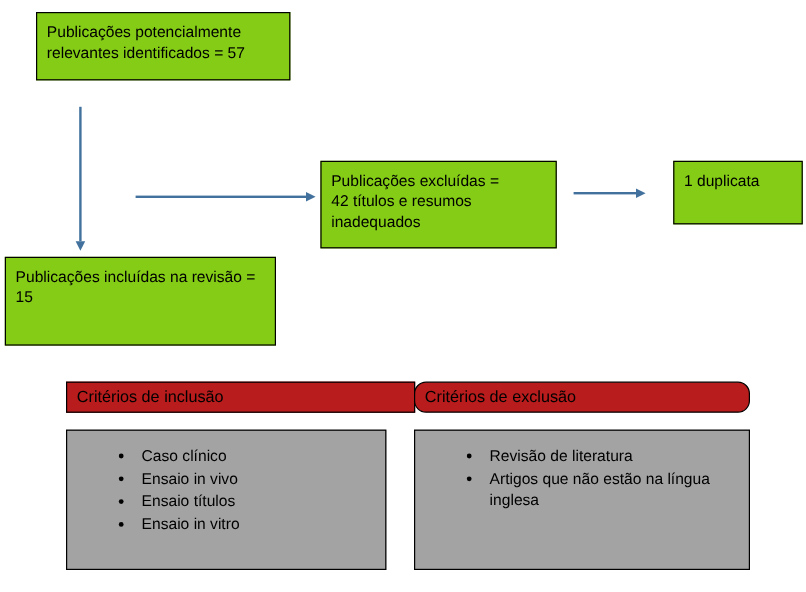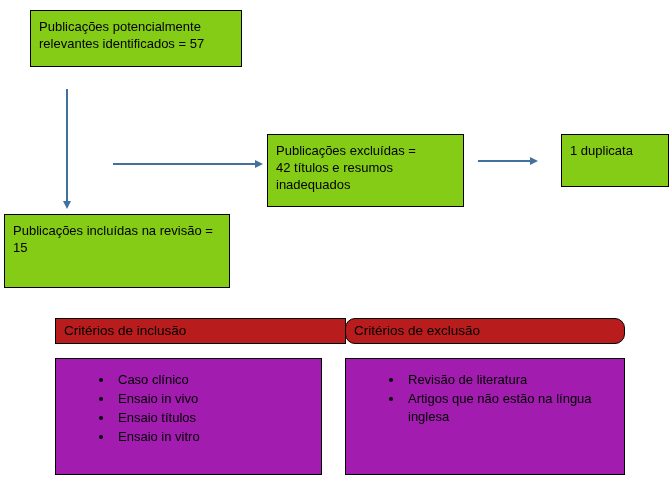--- a/index.html
+++ b/index.html
@@ -47,21 +47,21 @@
     position: absolute;
     border: 1px solid var(--box-border, #000000);
     background: #b91c1c;
     font-size: 13.5px;
     padding: 4px 8px;
     height: 26px;
   }
   .tbody-box {
     position: absolute;
     border: 1px solid var(--box-border, #000000);
-    background: #a21caf;
+    background: #a3a3a3;
     font-size: 13px;
     line-height: 1.38;
   }
   .tbody-box ul {
     margin: 12px 0 0 0;
     padding-left: 58px;
     list-style-type: disc;
   }
   .tbody-box li {
     margin-bottom: 1px;

